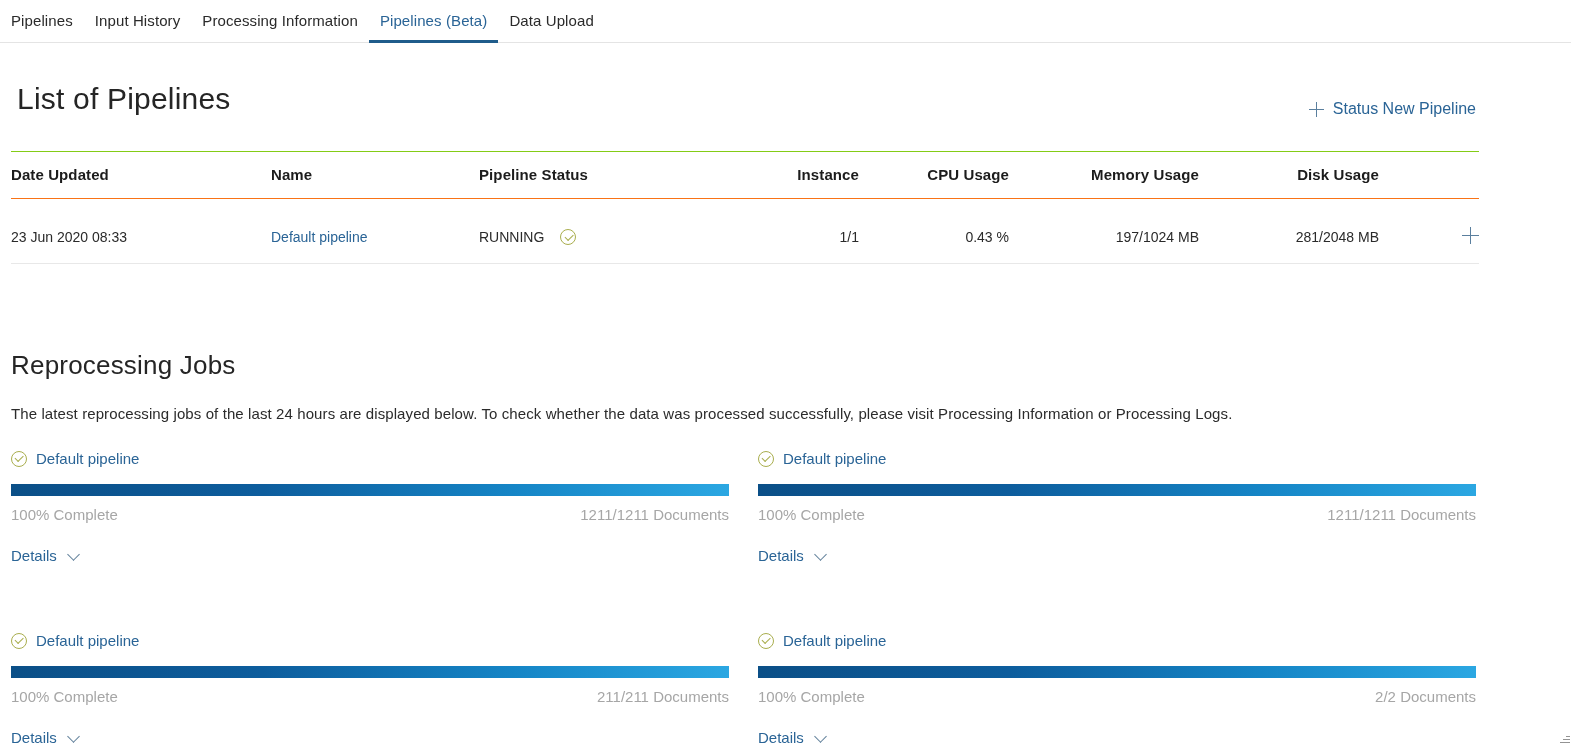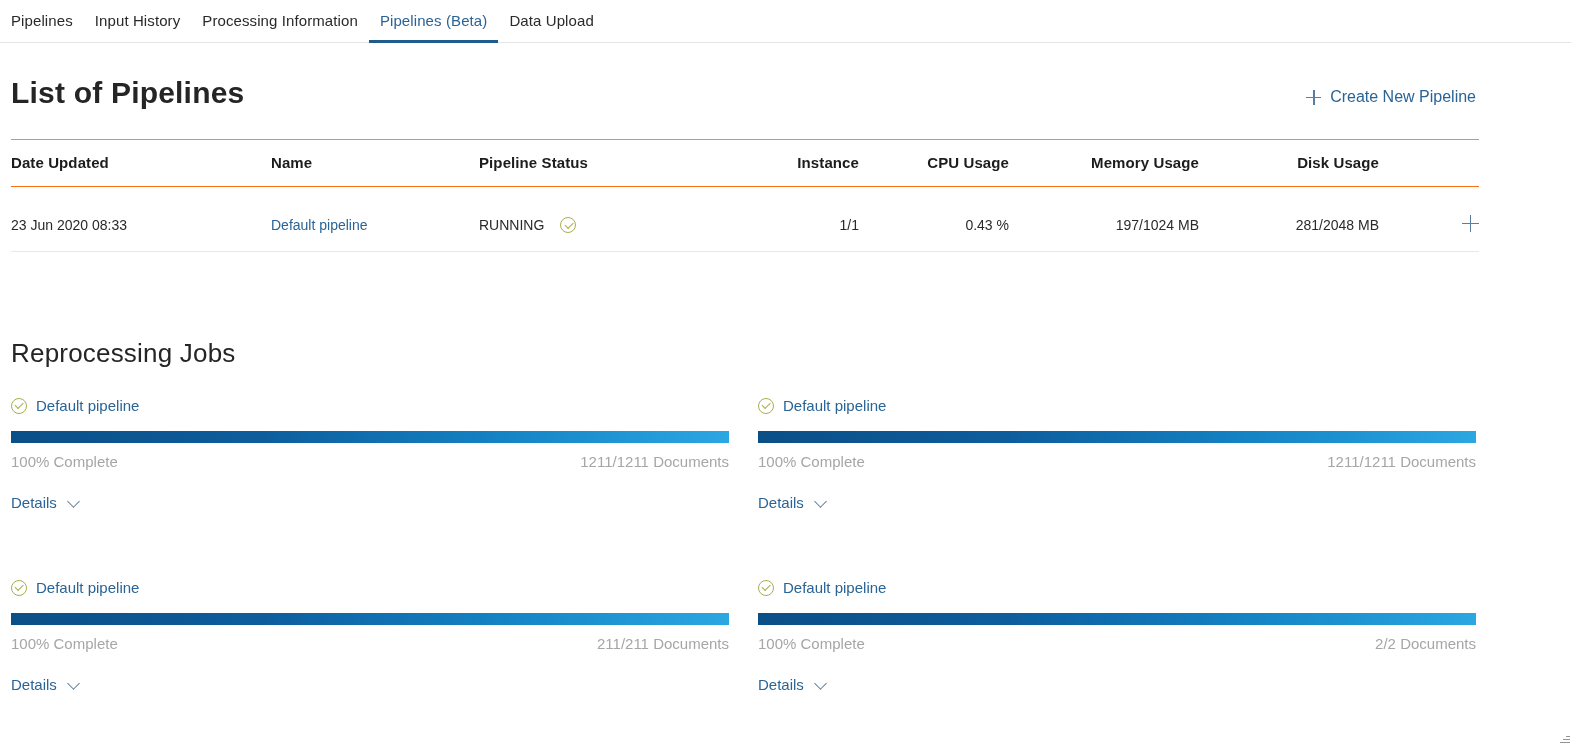--- a/index.html
+++ b/index.html
@@ -58,23 +58,23 @@
   }
 
   .section-head {
     display: flex;
     align-items: flex-end;
     justify-content: space-between;
     padding-top: 33px;
   }
   h1.page-title {
     font-size: 30px;
-    font-weight: 700;
+    font-weight: 400;
     color: #252525;
-    margin: 0;
+    margin: 6px;
     letter-spacing: 0.2px;
   }
   .create-link {
     display: flex;
     align-items: center;
     gap: 9px;
     color: #2a6496;
     font-size: 16px;
     cursor: pointer;
     padding-bottom: 4px;
@@ -275,21 +275,21 @@
   <div class="nav-tab active">Pipelines (Beta)</div>
   <div class="nav-tab">Data Upload</div>
 </div>
 
 <div class="page">
 
   <div class="section-head">
     <h1 class="page-title">List of Pipelines</h1>
     <div class="create-link">
       <span class="plus-icon"></span>
-      <span>Create New Pipeline</span>
+      <span>Status New Pipeline</span>
     </div>
   </div>
 
   <table class="pipelines">
     <thead>
       <tr>
         <th class="col-date">Date Updated</th>
         <th class="col-name">Name</th>
         <th class="col-status">Pipeline Status</th>
         <th class="col-inst">Instance</th>
@@ -316,20 +316,21 @@
         <td class="col-mem">197/1024 MB</td>
         <td class="col-disk">281/2048 MB</td>
         <td class="col-act">
           <span class="row-plus"></span>
         </td>
       </tr>
     </tbody>
   </table>
 
   <h2 class="sub-title">Reprocessing Jobs</h2>
+  <p class="sub-desc">The latest reprocessing jobs of the last 24 hours are displayed below. To check whether the data was processed successfully, please visit Processing Information or Processing Logs.</p>
 
   <div class="jobs-grid">
 
     <div class="job-card">
       <div class="job-head">
         <span class="check-circle"></span>
         <span class="job-name">Default pipeline</span>
       </div>
       <div class="progress-track">
         <div class="progress-fill" style="width:100%"></div>

